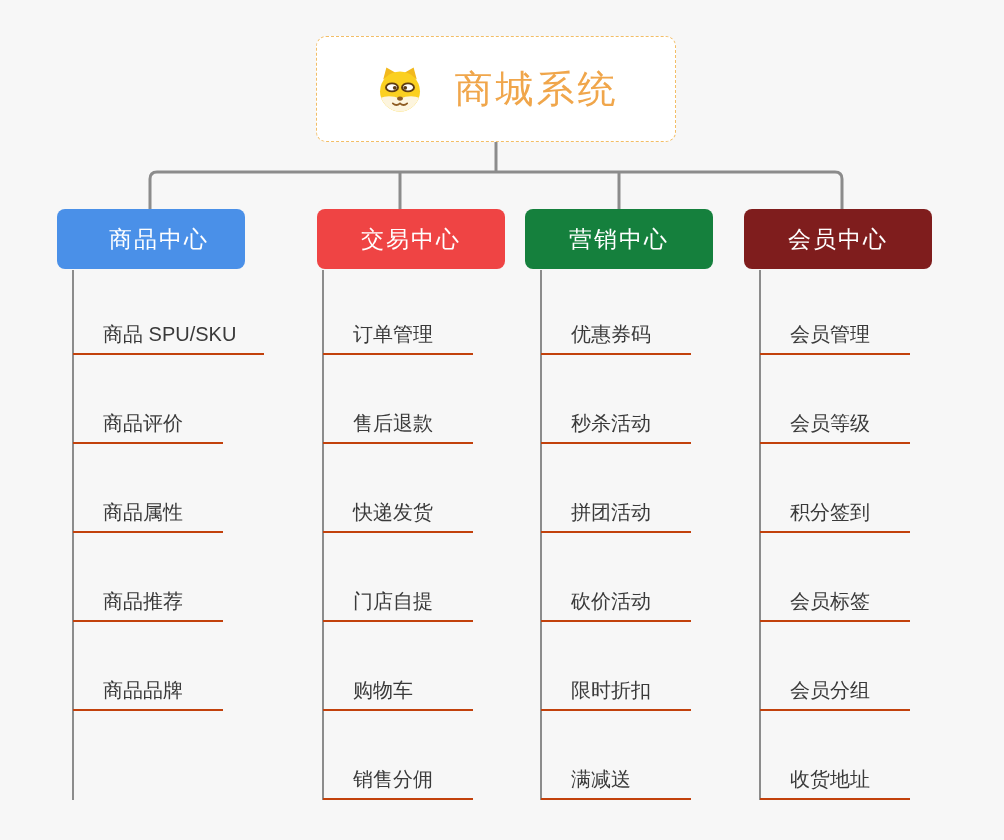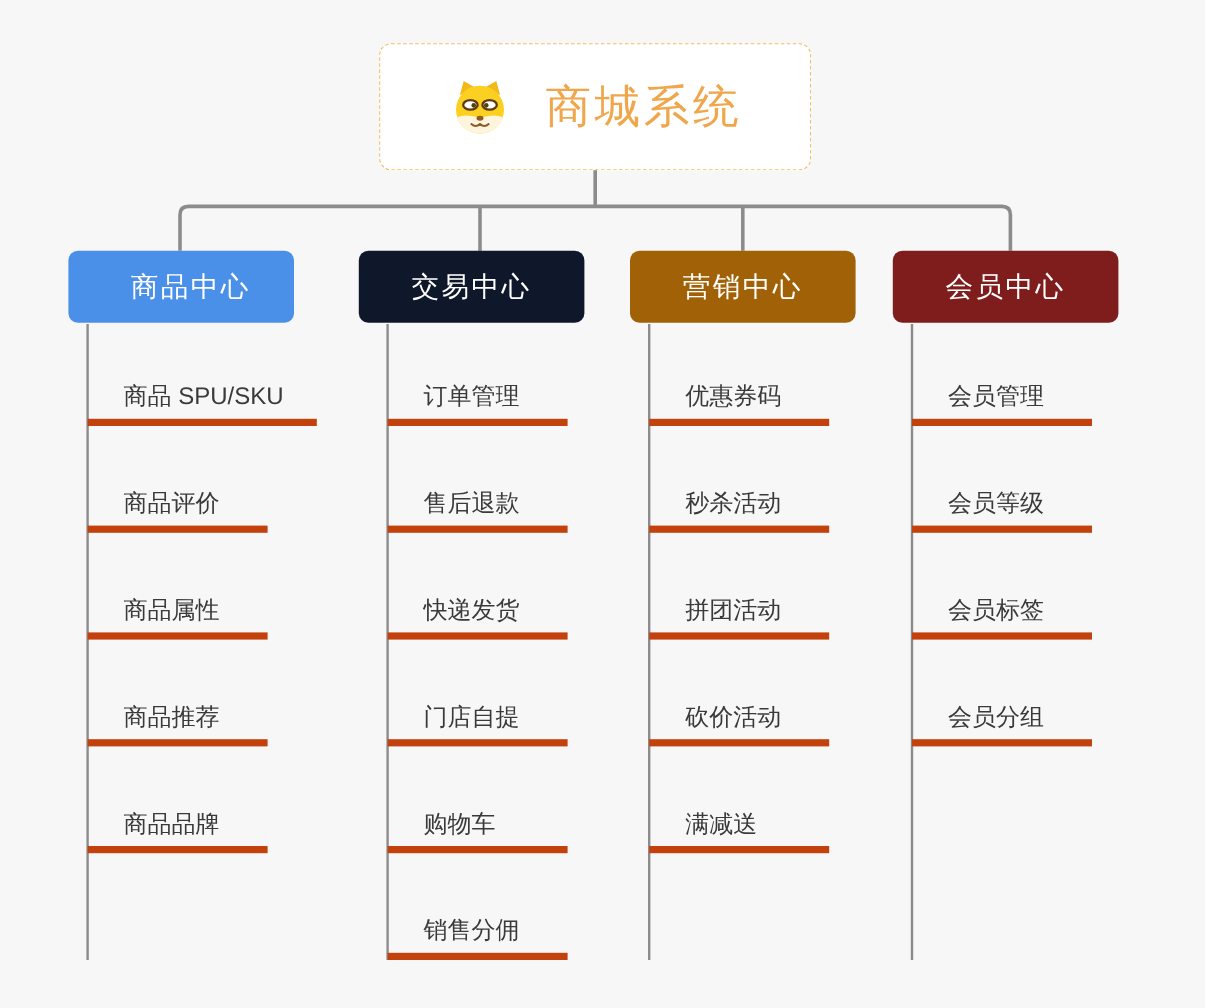--- a/index.html
+++ b/index.html
@@ -33,21 +33,21 @@
 
   
   .topic-col{
     position:absolute;top:266px;width:220px;
     list-style:none;margin:0;padding:0;
   }
   .child-topic{
     height:89px;box-sizing:border-box;
     display:flex;align-items:flex-end;
     width:max-content;min-width:150px;
-    border-bottom:6px solid #c2410c;
+    border-bottom:2px solid #c2410c;
     padding:0 28px 5px 30px;
   }
   .child-topic span{
     font-size:20px;color:#3a3a3a;white-space:nowrap;
   }
 </style>
 </head>
 <body>
 
 <div class="canvas">
@@ -107,21 +107,21 @@
         <li class="child-topic">
           <span>商品属性</span>
         </li>
         <li class="child-topic">
           <span>商品推荐</span>
         </li>
         <li class="child-topic">
           <span>商品品牌</span>
         </li>
       </ul>
-      <div class="branch-node" style="left: 299px; background: #0f172a;">
+      <div class="branch-node" style="left: 317px; background: #ef4444;">
         <span>交易中心</span>
       </div>
       <ul class="topic-col" style="left: 323px;">
         <li class="child-topic">
           <span>订单管理</span>
         </li>
         <li class="child-topic">
           <span>售后退款</span>
         </li>
         <li class="child-topic">
@@ -130,52 +130,61 @@
         <li class="child-topic">
           <span>门店自提</span>
         </li>
         <li class="child-topic">
           <span>购物车</span>
         </li>
         <li class="child-topic">
           <span>销售分佣</span>
         </li>
       </ul>
-      <div class="branch-node" style="left: 525px; background: #a16207;">
+      <div class="branch-node" style="left: 525px; background: #15803d;">
         <span>营销中心</span>
       </div>
       <ul class="topic-col" style="left: 541px; text-align: center;">
         <li class="child-topic">
           <span>优惠券码</span>
         </li>
         <li class="child-topic">
           <span>秒杀活动</span>
         </li>
         <li class="child-topic">
           <span>拼团活动</span>
         </li>
         <li class="child-topic">
           <span>砍价活动</span>
         </li>
         <li class="child-topic">
+          <span>限时折扣</span>
+        </li>
+        <li class="child-topic">
           <span>满减送</span>
         </li>
       </ul>
       <div class="branch-node" style="left: 744px; background: #7f1d1d;">
         <span>会员中心</span>
       </div>
       <ul class="topic-col" style="left: 760px;">
         <li class="child-topic">
           <span>会员管理</span>
         </li>
         <li class="child-topic">
           <span>会员等级</span>
         </li>
         <li class="child-topic">
+          <span>积分签到</span>
+        </li>
+        <li class="child-topic">
           <span>会员标签</span>
         </li>
         <li class="child-topic">
           <span>会员分组</span>
+        </li>
+        <li class="child-topic">
+          <span>收货地址</span>
         </li>
       </ul>
     </div>
 
 </div>
 
 </body></html>

